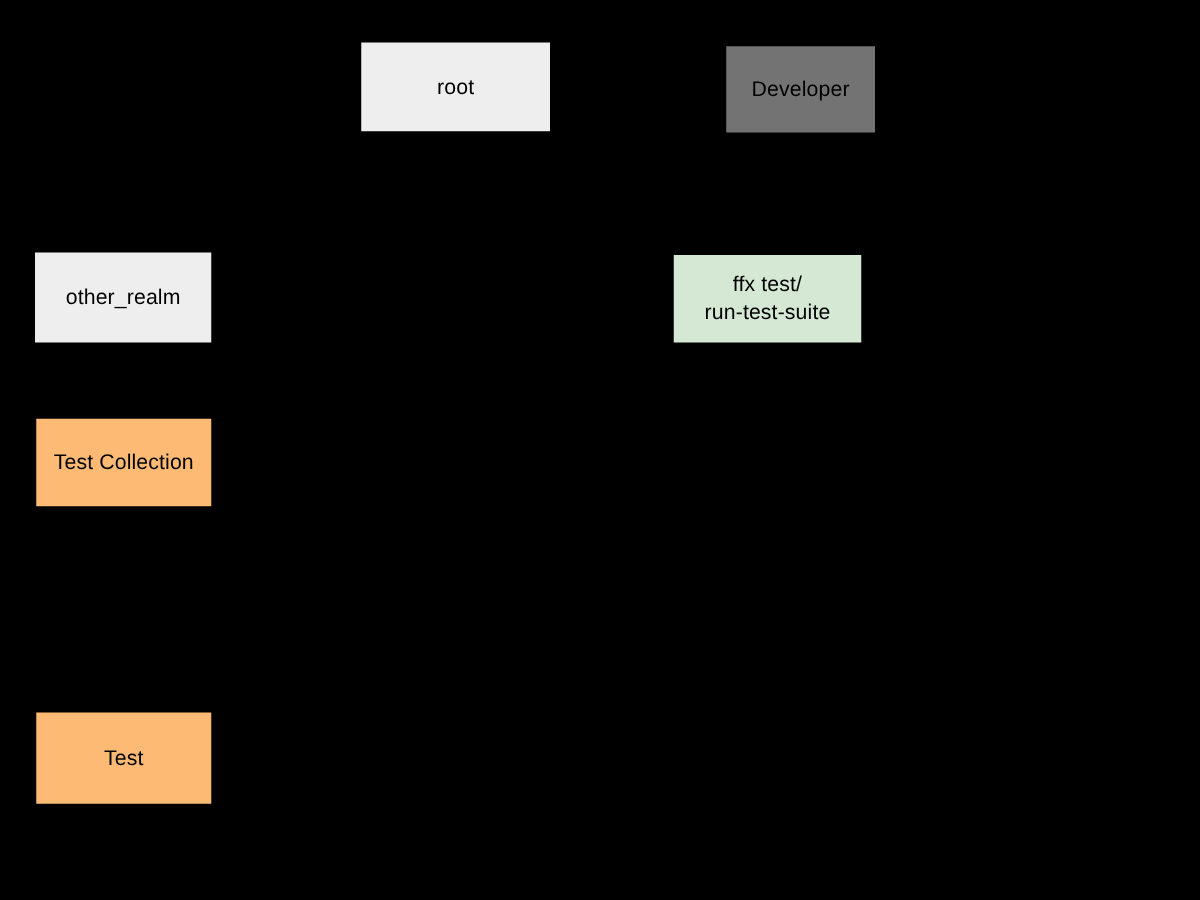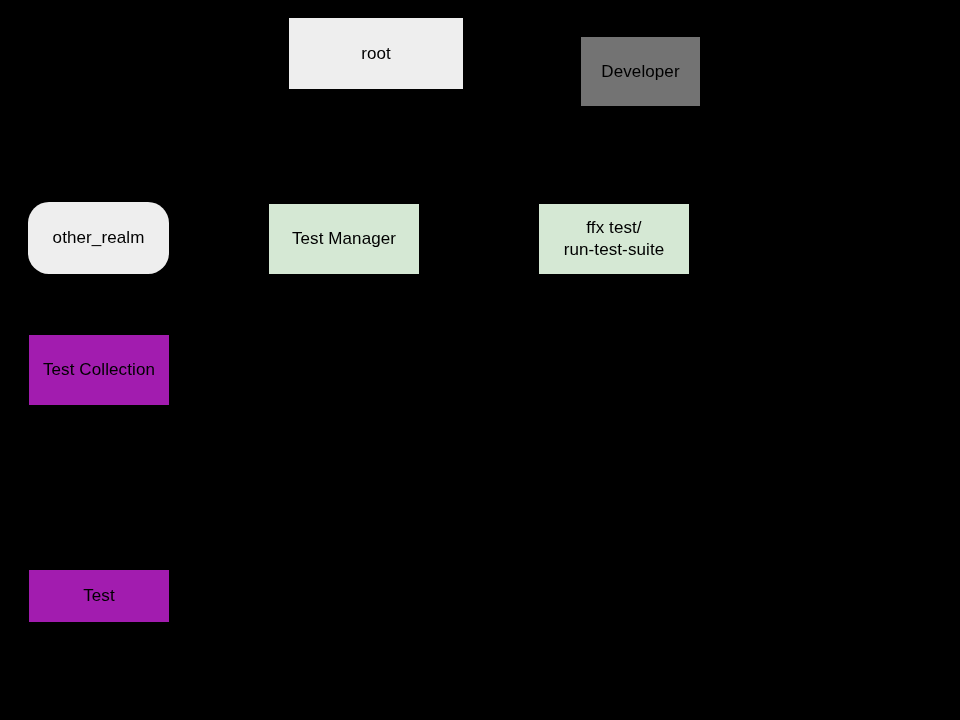--- a/index.html
+++ b/index.html
@@ -28,49 +28,46 @@
     line-height: 1.28;
     font-weight: 400;
     letter-spacing: 0.1px;
     white-space: pre-line;
     font-family: "Liberation Sans", sans-serif;
   }
   
   .fill-gray   { background: #eeeeee; }
   .fill-blue   { background: #737373; }
   .fill-green  { background: #d5e8d4; }
-  .fill-cream  { background: #a21caf; }
+  .fill-cream  { background: #fdba74; }
 </style>
 </head>
 <body>
 
 <div id="canvas">
 
-  <div class="node fill-gray" style="left:289px; top:18px; width:174px; height:71px;">
+  <div class="node fill-gray" style="left:289px; top:34px; width:151px; height:71px;">
     <span>root</span>
   </div>
 
   <div class="node fill-blue" style="left:581px; top:37px; width:119px; height:69px;">
     <span>Developer</span>
   </div>
 
-  <div class="node fill-gray" style="left:28px; top:202px; width:141px; height:72px;border-radius:21px;">
+  <div class="node fill-gray" style="left:28px; top:202px; width:141px; height:72px;">
     <span>other_realm</span>
   </div>
 
-  <div class="node fill-green" style="left:269px; top:204px; width:150px; height:70px;">
-    <span>Test Manager</span>
-  </div>
 
   <div class="node fill-green" style="left:539px; top:204px; width:150px; height:70px;">
     <span>ffx test/
 run-test-suite</span>
   </div>
 
   <div class="node fill-cream" style="left:29px; top:335px; width:140px; height:70px;">
     <span>Test Collection</span>
   </div>
 
-  <div class="node fill-cream" style="left:29px; top:570px; width:140px; height:52px;">
+  <div class="node fill-cream" style="left:29px; top:570px; width:140px; height:73px;">
     <span>Test</span>
   </div>
 
 </div>
 
 </body></html>

